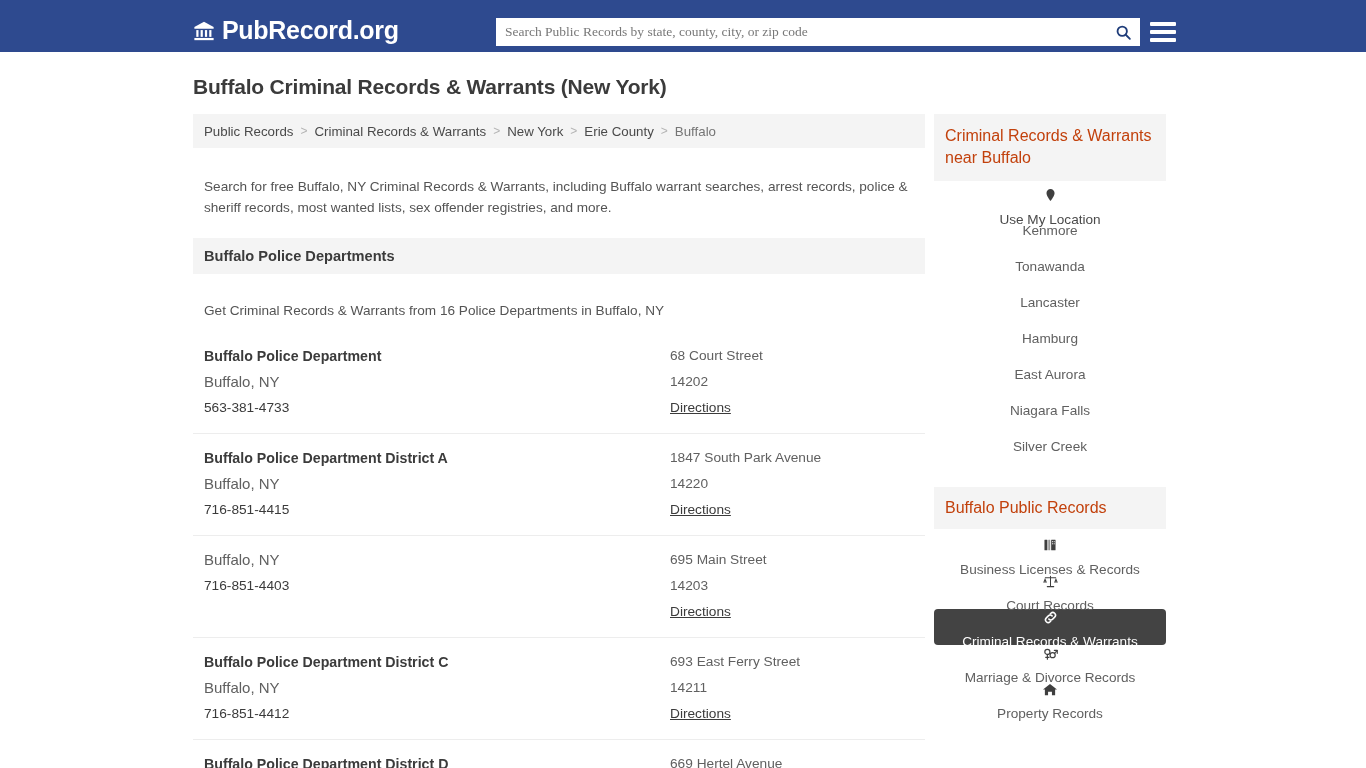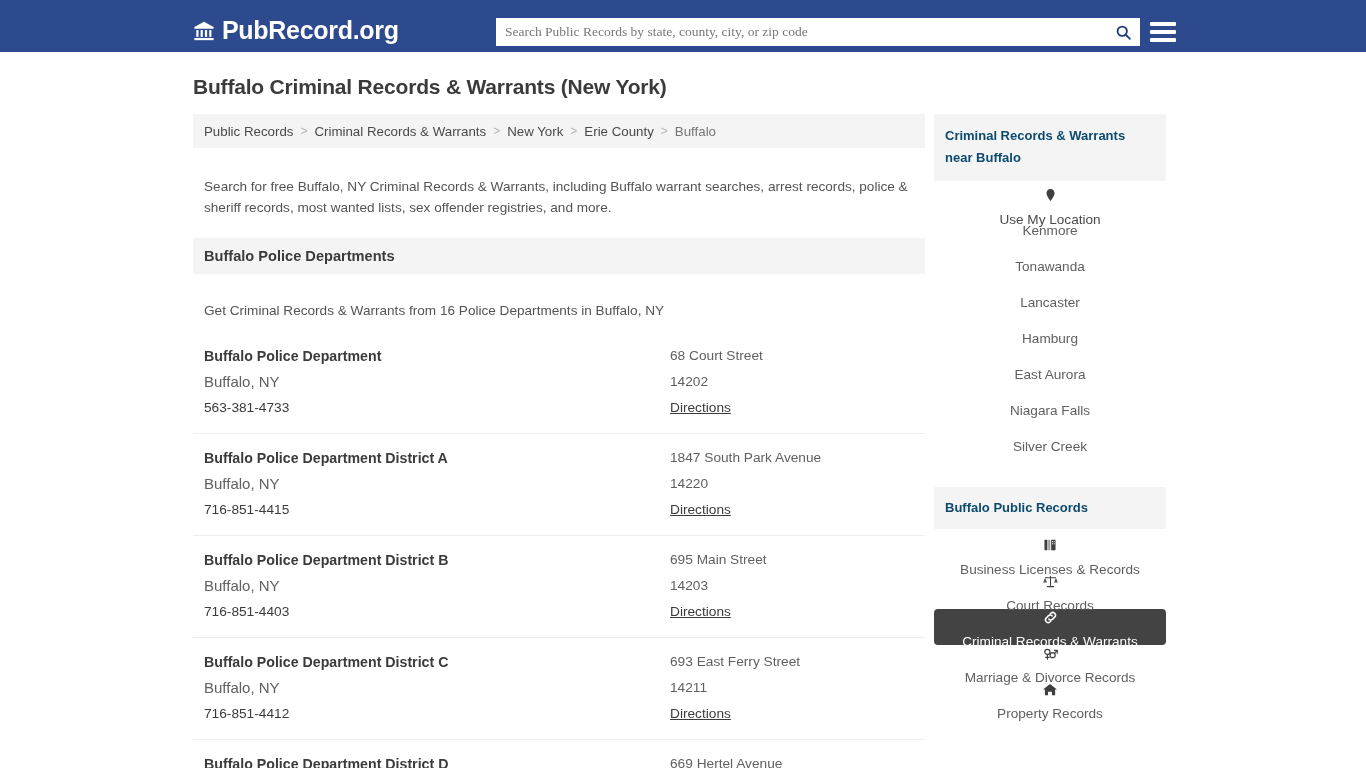--- a/index.html
+++ b/index.html
@@ -212,23 +212,23 @@
   
   .sidebar {
     position: absolute;
     left: 934px;
     top: 62px;
     width: 232px;
   }
   .side-head {
     background: #f4f4f4;
     padding: 11px 11px 12px 11px;
-    font-size: 13px;
-    font-weight: bold;
-    color: #0c4a6e;
+    font-size: 16px;
+    font-weight: normal;
+    color: #c2410c;
     line-height: 22px;
   }
   .side-head.single { padding: 10px 11px; }
 
   .side-list { padding: 6px 0 0 0; }
   .side-link {
     display: flex;
     align-items: center;
     gap: 9px;
     height: 36px;
@@ -344,21 +344,20 @@
         </div>
         <div class="listing-right">
           <div class="addr-line">1847 South Park Avenue</div>
           <div class="addr-line">14220</div>
           <a class="directions" href="#">Directions</a>
         </div>
       </div>
 
       <div class="listing">
         <div class="listing-left">
-          <a class="org-name" href="#">Buffalo Police Department District B</a>
           <div class="org-line">Buffalo, NY</div>
           <div class="org-phone">716-851-4403</div>
         </div>
         <div class="listing-right">
           <div class="addr-line">695 Main Street</div>
           <div class="addr-line">14203</div>
           <a class="directions" href="#">Directions</a>
         </div>
       </div>
 

